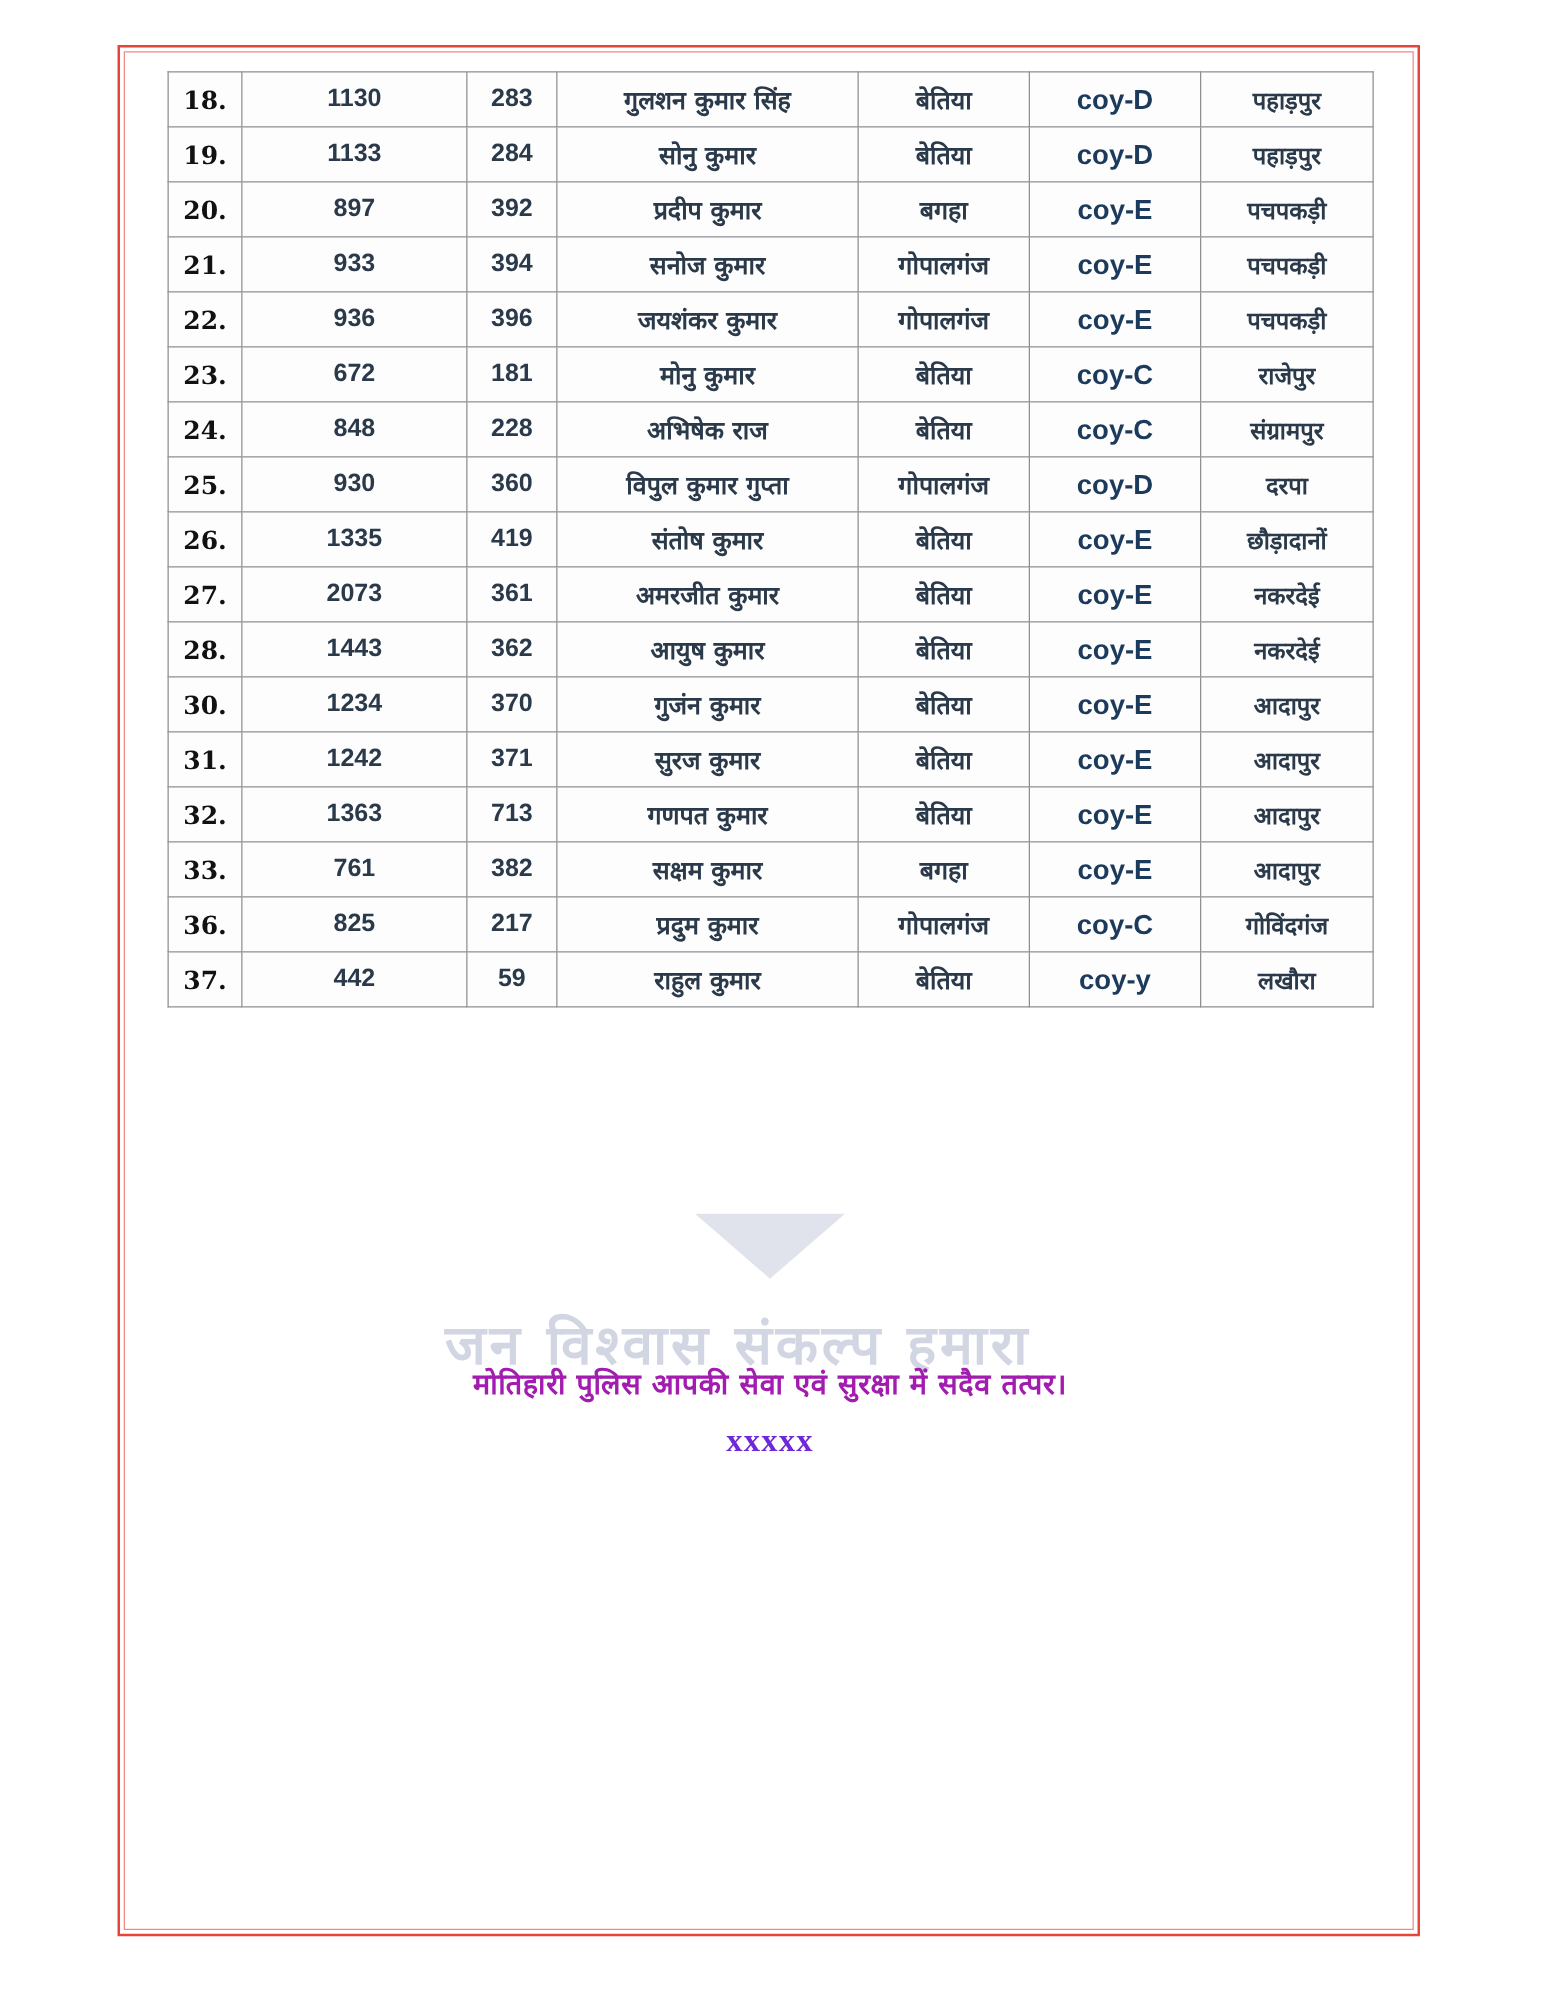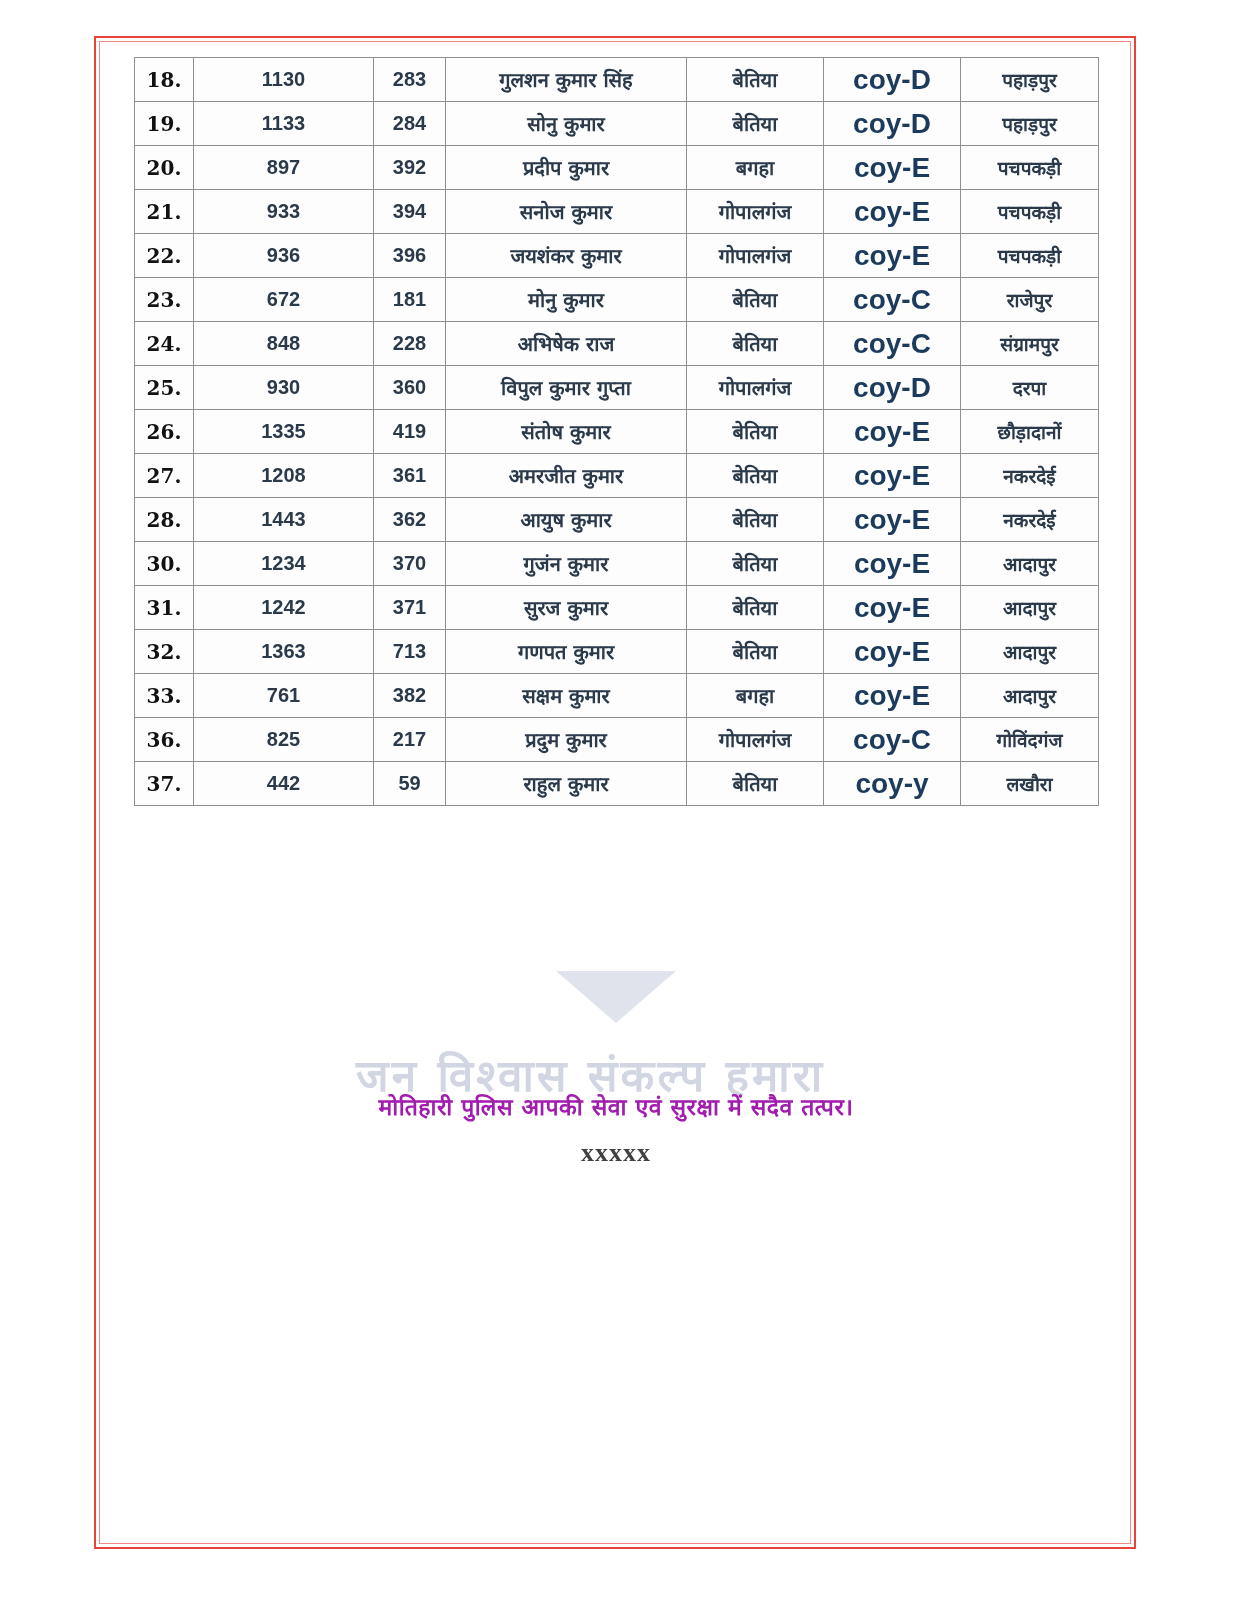--- a/index.html
+++ b/index.html
@@ -101,21 +101,21 @@
   #deployment-table td.c-dist,
   #deployment-table td.c-place {
     font-weight: 600;
     font-size: 20px;
   }
   #deployment-table td.c-place {
     font-size: 19px;
   }
   #deployment-table td.c-coy {
     font-family: "Liberation Sans", "DejaVu Sans", sans-serif;
-    font-size: 28px;
+    font-size: 22px;
     font-weight: 700;
     color: #1b3a5c;
   }
 
   col.w-sl    { width: 59px;  }
   col.w-num1  { width: 180px; }
   col.w-num2  { width: 72px;  }
   col.w-name  { width: 241px; }
   col.w-dist  { width: 137px; }
   col.w-coy   { width: 137px; }
@@ -135,21 +135,21 @@
     font-weight: 700;
     color: #a21caf;
     letter-spacing: .5px;
     white-space: nowrap;
   }
   #footer-line2 {
     margin-top: 16px;
     font-family: "Liberation Serif", "DejaVu Serif", serif;
     font-size: 26px;
     font-weight: 700;
-    color: #404040;
+    color: #6d28d9;
     letter-spacing: 1px;
   }
 </style>
 </head>
 <body>
 
 <div id="page-frame"></div>
 <div id="page-frame-inner"></div>
 
 <div id="wm-chevron"></div>
@@ -242,21 +242,21 @@
         <td class="c-sl">26.</td>
         <td class="c-num c-num1">1335</td>
         <td class="c-num c-num2">419</td>
         <td class="c-name">संतोष कुमार</td>
         <td class="c-dist">बेतिया</td>
         <td class="c-coy">coy-E</td>
         <td class="c-place">छौड़ादानों</td>
       </tr>
       <tr>
         <td class="c-sl">27.</td>
-        <td class="c-num c-num1">1208</td>
+        <td class="c-num c-num1">2073</td>
         <td class="c-num c-num2">361</td>
         <td class="c-name">अमरजीत कुमार</td>
         <td class="c-dist">बेतिया</td>
         <td class="c-coy">coy-E</td>
         <td class="c-place">नकरदेई</td>
       </tr>
       <tr>
         <td class="c-sl">28.</td>
         <td class="c-num c-num1">1443</td>
         <td class="c-num c-num2">362</td>

